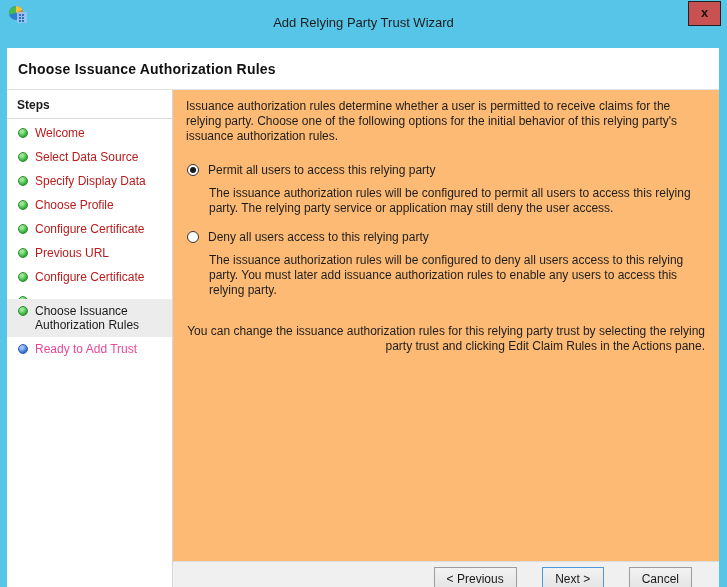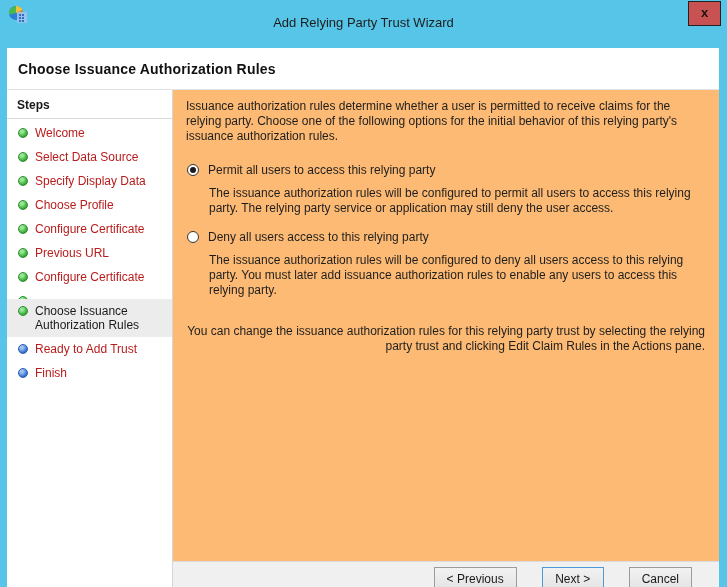--- a/index.html
+++ b/index.html
@@ -67,21 +67,21 @@
     background:radial-gradient(circle at 35% 30%, #9FC2F2 18%, #3A77D2 65%, #1F55A8 100%);
     border:1px solid #2B5FB4;
   }
   .steps li.done span.lbl{color:#b91c1c;}
   .steps li.current{background:#ECECEC;}
   .steps li.current .bullet{
     background:radial-gradient(circle at 35% 30%, #96E896 18%, #3CB03C 65%, #1F8A1F 100%);
     border:1px solid #2E8F2E;
   }
   .steps li.current span.lbl{color:#1a1a1a;}
-  .steps li.upcoming span.lbl{color:#b91c1c;}
+  .steps li.upcoming span.lbl{color:#ec4899;}
   .steps li span.lbl{display:inline-block;max-width:128px;}
 
   
   .content-col{flex:1;display:flex;flex-direction:column;background:#fdba74;min-width:0;}
   .content{flex:1;padding:9px 14px 0 13px;font-size:12px;color:#1e1e1e;line-height:15px;}
   .content p.intro{margin:0 0 19px 0;max-width:532px;}
   .option{margin:0 0 10px 0;}
   .option-row{display:flex;align-items:flex-start;cursor:default;}
   .radio{
     flex:0 0 auto;width:12px;height:12px;border-radius:50%;
@@ -150,21 +150,20 @@
           <li class="done"><span class="bullet"></span><span class="lbl">Welcome</span></li>
           <li class="done"><span class="bullet"></span><span class="lbl">Select Data Source</span></li>
           <li class="done"><span class="bullet"></span><span class="lbl">Specify Display Data</span></li>
           <li class="done"><span class="bullet"></span><span class="lbl">Choose Profile</span></li>
           <li class="done"><span class="bullet"></span><span class="lbl">Configure Certificate</span></li>
           <li class="done"><span class="bullet"></span><span class="lbl">Previous URL</span></li>
           <li class="done"><span class="bullet"></span><span class="lbl">Configure Certificate</span></li>
           <li class="done"><span class="bullet"></span></li>
           <li class="current"><span class="bullet"></span><span class="lbl">Choose Issuance Authorization Rules</span></li>
           <li class="upcoming"><span class="bullet"></span><span class="lbl">Ready to Add Trust</span></li>
-          <li class="upcoming"><span class="bullet"></span><span class="lbl">Finish</span></li>
         </ul>
       </div>
 
       <div class="content-col">
         <div class="content">
           <p class="intro">Issuance authorization rules determine whether a user is permitted to receive claims for the relying party. Choose one of the following options for the initial behavior of this relying party's issuance authorization rules.</p>
 
           <div class="option">
             <div class="option-row">
               <span class="radio selected"></span>

